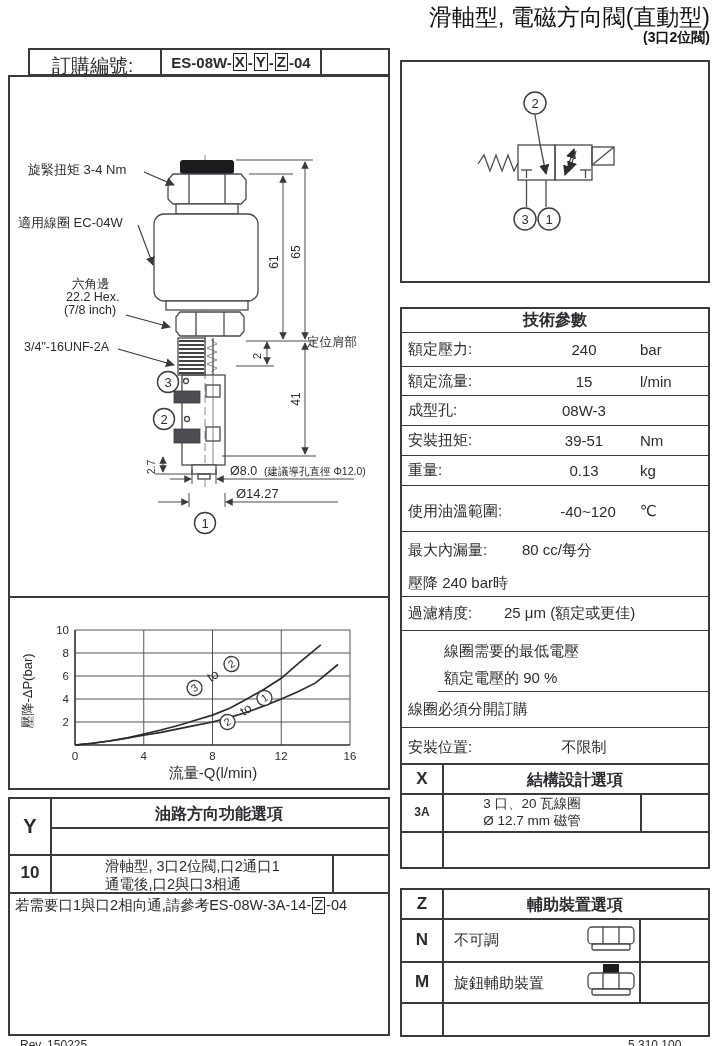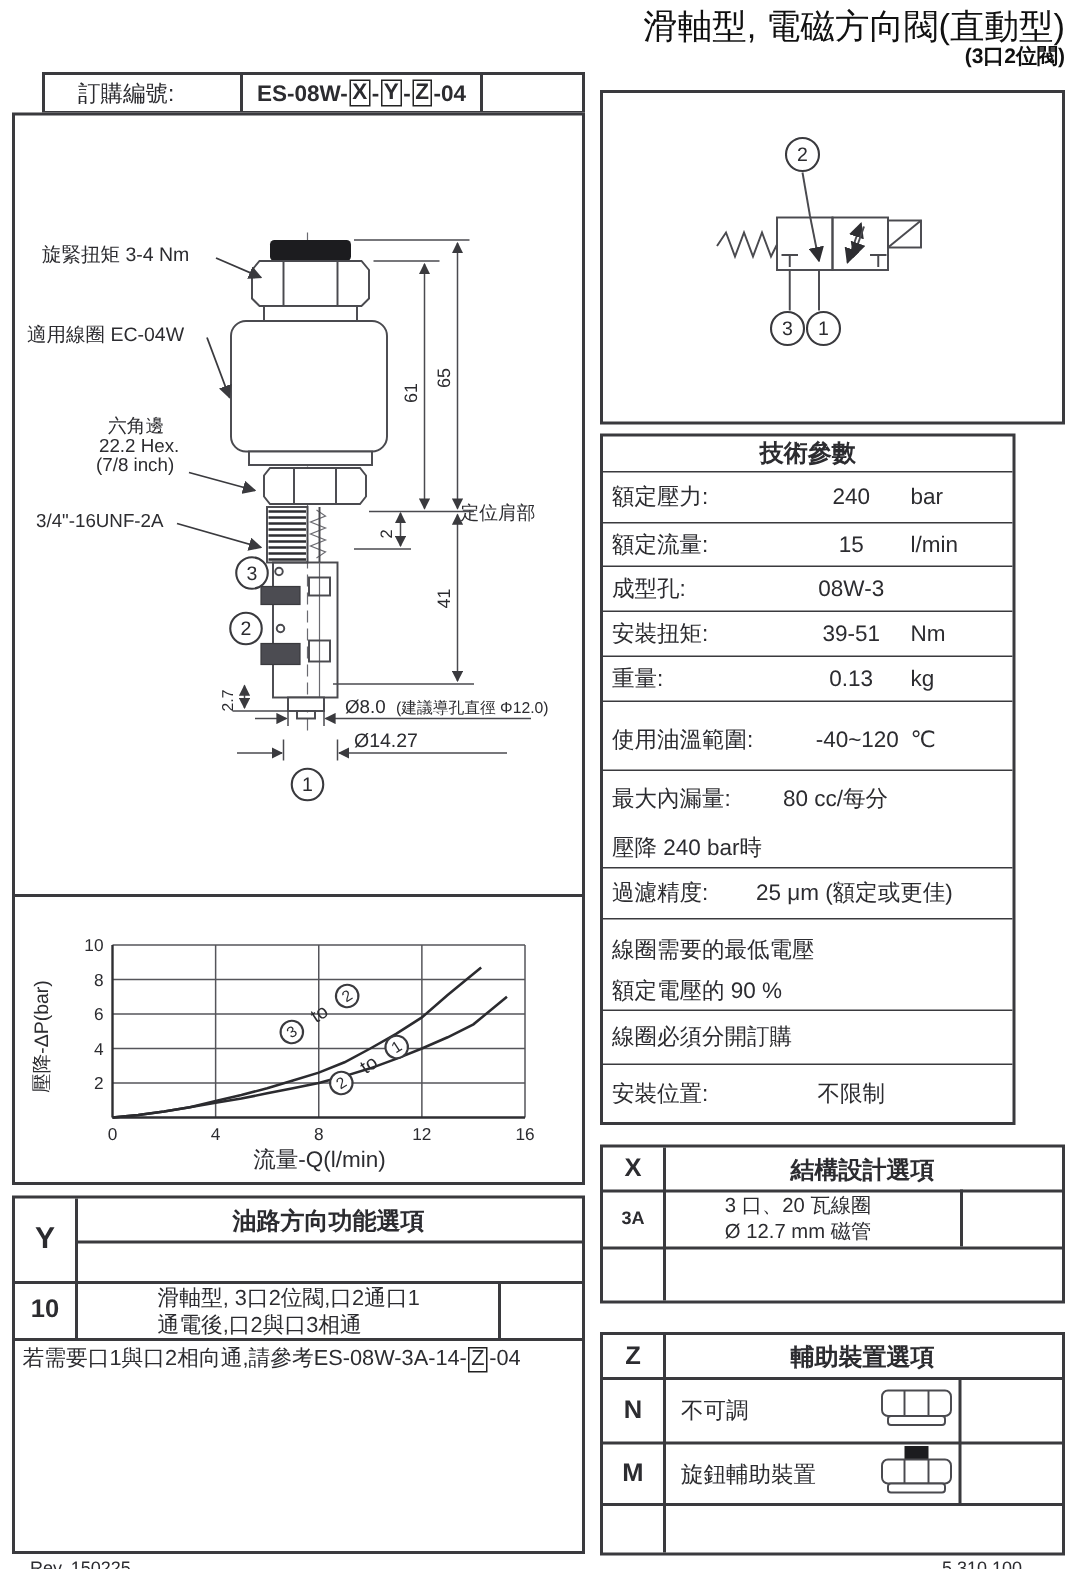--- a/index.html
+++ b/index.html
@@ -10,21 +10,21 @@
   .hline{height:1.5px;}
   .vline{width:1.5px;}
   .abs{position:absolute;}
   
   #page-title{position:absolute;left:280px;top:2px;width:430px;text-align:right;
               font-size:23px;font-weight:normal;color:#111;letter-spacing:0;}
   #page-subtitle{position:absolute;left:280px;top:29px;width:430px;text-align:right;
               font-size:14px;font-weight:bold;color:#111;}
   
   #order-box{left:28px;top:48px;width:362px;height:28px;}
-  #order-label{position:absolute;left:22px;top:3px;font-size:15px;text-align:center;}
+  #order-label{position:absolute;left:22px;top:3px;font-size:19px;text-align:center;}
   #order-code-box{position:absolute;left:130px;top:-2px;height:28px;width:162px;
      border:2px solid #3a3a3e;box-sizing:border-box;display:flex;align-items:center;
      justify-content:center;font-weight:bold;font-size:15px;white-space:nowrap;}
   .bx{display:inline-block;border:1.5px solid #222;padding:0 1px;margin:0 1px;line-height:1.05;}
   
   #drawing-box{left:8px;top:75px;width:382px;height:572px;}
   #units-note{position:absolute;left:6px;bottom:8px;font-size:15px;}
   svg{display:block;}
   svg text{font-family:"Liberation Sans","DejaVu Sans",sans-serif;fill:#2c2c30;}
   .oline{stroke:#4a4a4f;stroke-width:1.3;fill:none;}
@@ -41,21 +41,21 @@
   .grid line{stroke:#55555a;stroke-width:1;}
   .axis{stroke:#2e2e32;stroke-width:1.6;}
   .curve{fill:none;stroke:#2b2b2f;stroke-width:1.7;}
   .tick{font-size:11.5px;text-anchor:middle;}
   .ytick{text-anchor:end;}
   .clabel{font-size:13px;text-anchor:middle;}
   .cdigit{font-size:10.5px;text-anchor:middle;}
   
   #symbol-box{left:400px;top:60px;width:310px;height:223px;}
   
-  #tech-table{left:400px;top:289px;width:277px;height:461px;font-size:15px;}
+  #tech-table{left:400px;top:307px;width:310px;height:461px;font-size:15px;}
   .trow{display:flex;align-items:center;border-bottom:1.5px solid #3a3a3e;
         padding:0 6px;box-sizing:border-box;}
   .thead{height:24px;justify-content:center;font-weight:bold;font-size:16px;
          border-bottom:1.8px solid #3a3a3e;}
   .tlabel{width:120px;}
   .tvalue{flex:1;text-align:center;}
   .tunit{width:62px;}
   .tmulti{display:block;padding:5px 6px;}
   
   .opt-code{position:absolute;display:flex;align-items:center;justify-content:center;
@@ -315,21 +315,21 @@
     <span class="tunit">℃</span>
   </div>
   <div class="trow tmulti" style="height:65px;">
     <div style="margin-top:4px;"><span style="display:inline-block;width:114px;">最大內漏量:</span><span>80 cc/每分</span></div>
     <div style="margin-top:14px;">壓降 240 bar時</div>
   </div>
   <div class="trow" style="height:34px;">
     <span style="width:96px;">過濾精度:</span>
     <span>25 μm (額定或更佳)</span>
   </div>
-  <div class="trow tmulti" style="height:61px;">
+  <div class="trow tmulti" style="height:61px;margin-left:36px;">
     <div style="margin-top:6px;">線圈需要的最低電壓</div>
     <div style="margin-top:8px;">額定電壓的 90 %</div>
   </div>
   <div class="trow" style="height:36px;">
     <span>線圈必須分開訂購</span>
   </div>
   <div class="trow" style="height:38px;border-bottom:none;">
     <span class="tlabel">安裝位置:</span>
     <span class="tvalue">不限制</span>
     <span class="tunit"></span>

